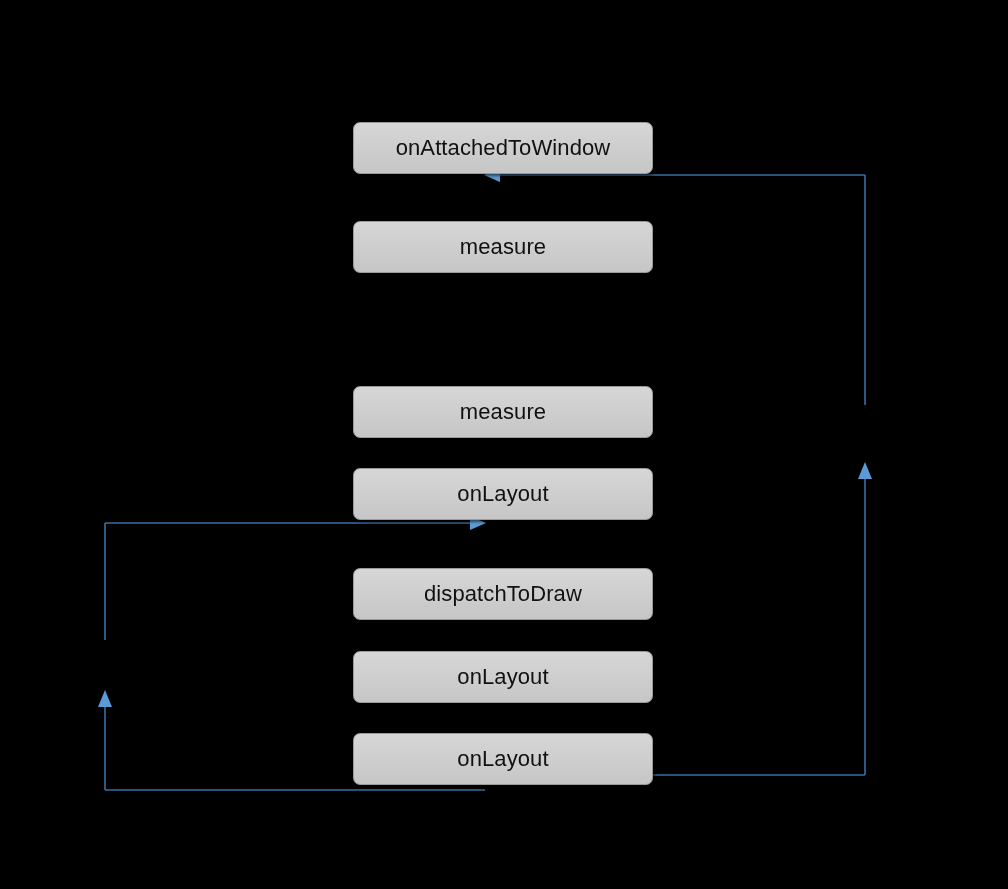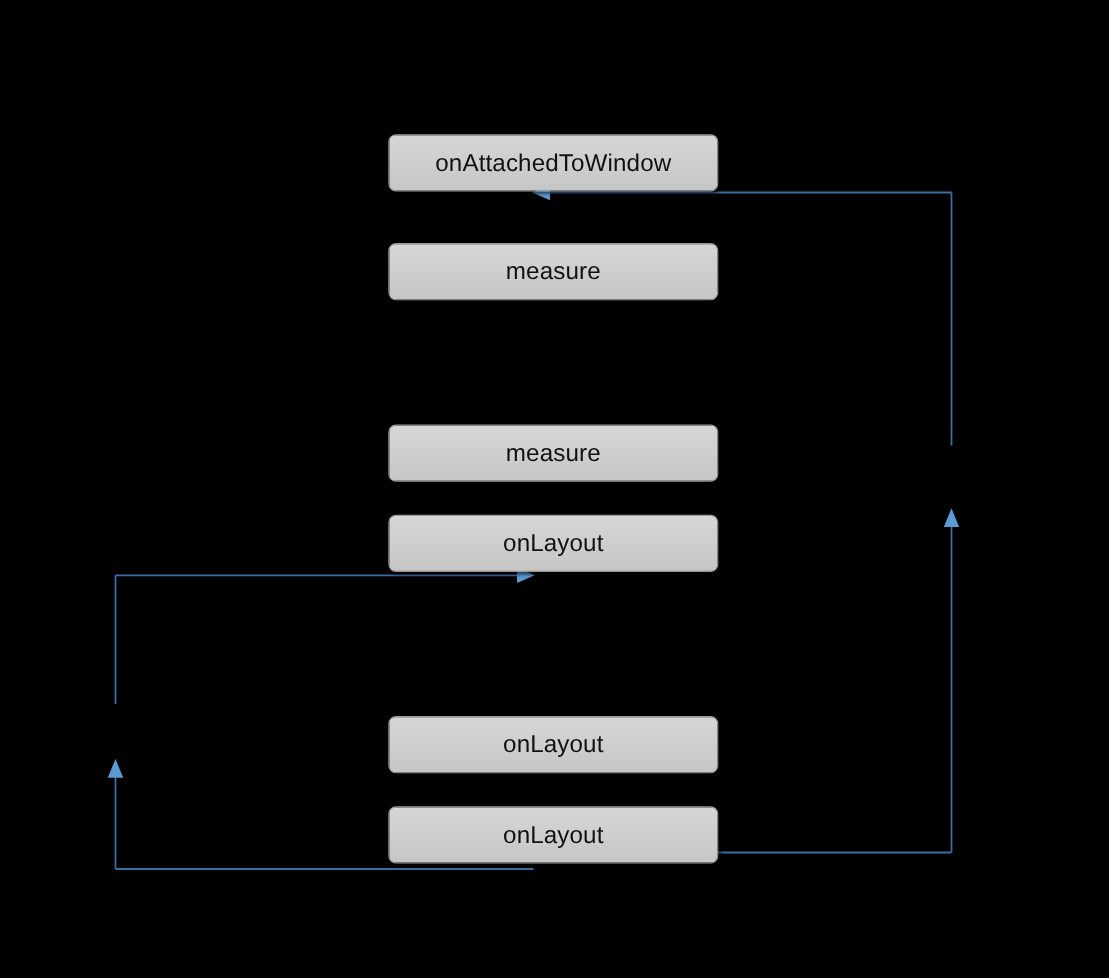--- a/index.html
+++ b/index.html
@@ -88,20 +88,23 @@
 
 
   <div class="node" style="top:366px">
     <span>measure</span>
   </div>
 
   <div class="node" style="top:448px">
     <span>onLayout</span>
   </div>
 
+  <div class="node" style="top:548px">
+    <span>dispatchToDraw</span>
+  </div>
 
   <div class="node" style="top:631px">
     <span>onLayout</span>
   </div>
 
   <div class="node" style="top:713px">
     <span>onLayout</span>
   </div>
 
 </div>

